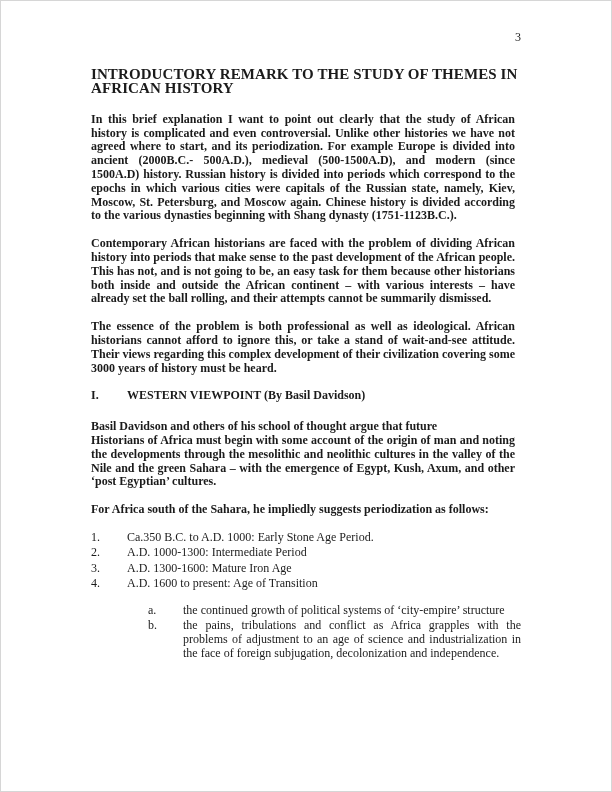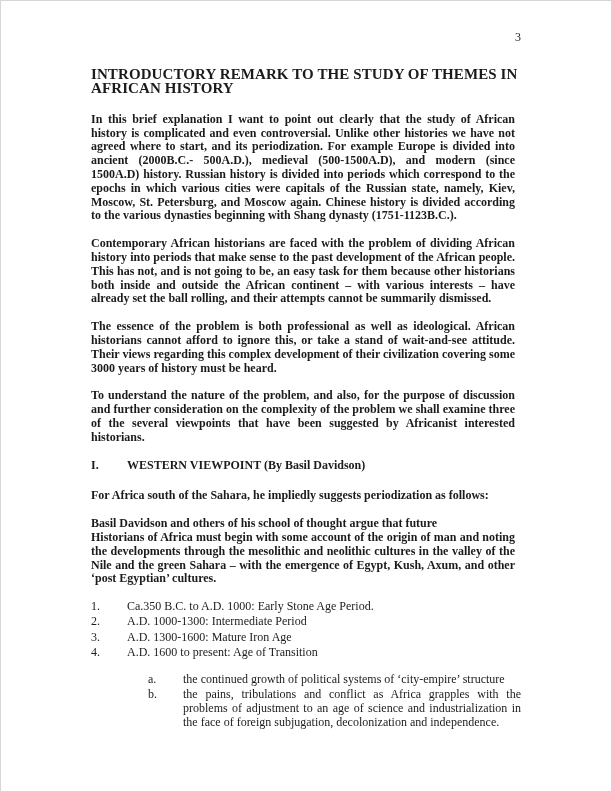--- a/index.html
+++ b/index.html
@@ -60,30 +60,29 @@
   <div class="page-number">3</div>
 
   <h1 class="doc-title">INTRODUCTORY REMARK TO THE STUDY OF THEMES IN AFRICAN HISTORY</h1>
 
   <p class="para">In this brief explanation I want to point out clearly that the study of African history is complicated and even controversial. Unlike other histories we have not agreed where to start, and its periodization. For example Europe is divided into ancient (2000B.C.- 500A.D.), medieval (500-1500A.D), and modern (since 1500A.D) history. Russian history is divided into periods which correspond to the epochs in which various cities were capitals of the Russian state, namely, Kiev, Moscow, St. Petersburg, and Moscow again.  Chinese history is divided according to the various dynasties beginning with Shang dynasty (1751-1123B.C.).</p>
 
   <p class="para">Contemporary African historians are faced with the problem of dividing African history into periods that make sense to the past development of the African people. This has not, and is not going to be, an easy task for them because other historians both inside and outside the African continent – with various interests – have already set the ball rolling, and their attempts cannot be summarily dismissed.</p>
 
   <p class="para">The essence of the problem is both professional as well as ideological. African historians cannot afford to ignore this, or take a stand of wait-and-see attitude. Their  views regarding this complex development of their civilization covering some 3000 years of history must be heard.</p>
 
-  <p class="para">To understand the nature of the problem, and also, for the purpose of discussion and further consideration on the complexity of the problem we shall examine three of the several viewpoints that have been suggested by Africanist interested historians.</p>
 
   <div class="heading-row">
     <span class="heading-num">I.</span>
     <span class="heading-text">WESTERN VIEWPOINT (By Basil Davidson)</span>
   </div>
 
+  <p class="para"><span>Basil Davidson and others of his school of thought argue that future</span><br><span>Historians of Africa must begin with some account of the origin of man and noting the developments through the mesolithic and neolithic cultures in the valley of the Nile and the green Sahara – with the emergence of Egypt, Kush, Axum, and other ‘post Egyptian’ cultures.</span></p>
+
   <p class="para">For Africa south of the Sahara, he impliedly suggests periodization as follows:</p>
-
-  <p class="para"><span>Basil Davidson and others of his school of thought argue that future</span><br><span>Historians of Africa must begin with some account of the origin of man and noting the developments through the mesolithic and neolithic cultures in the valley of the Nile and the green Sahara – with the emergence of Egypt, Kush, Axum, and other ‘post Egyptian’ cultures.</span></p>
 
   <div class="list">
     <div class="list-row">
       <span class="num">1.</span>
       <span class="txt">Ca.350 B.C. to A.D. 1000: Early Stone Age Period.</span>
     </div>
     <div class="list-row">
       <span class="num">2.</span>
       <span class="txt">A.D. 1000-1300: Intermediate Period</span>
     </div>

